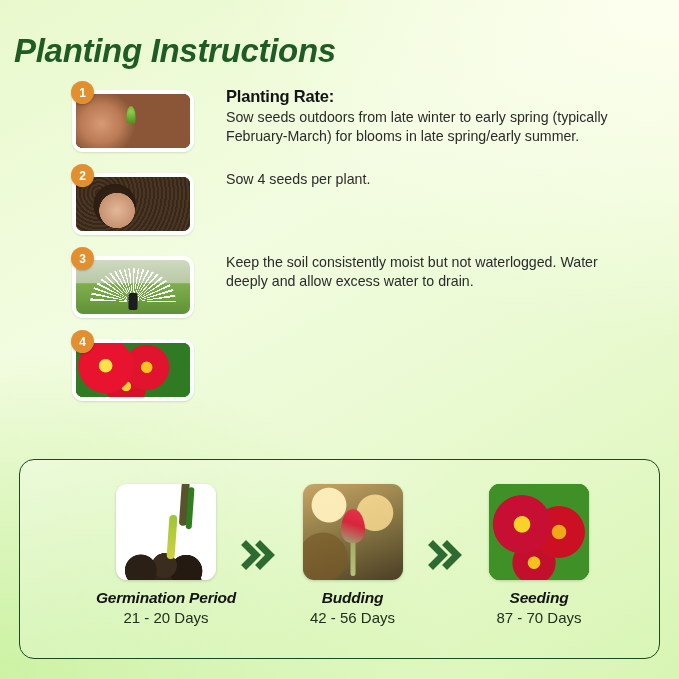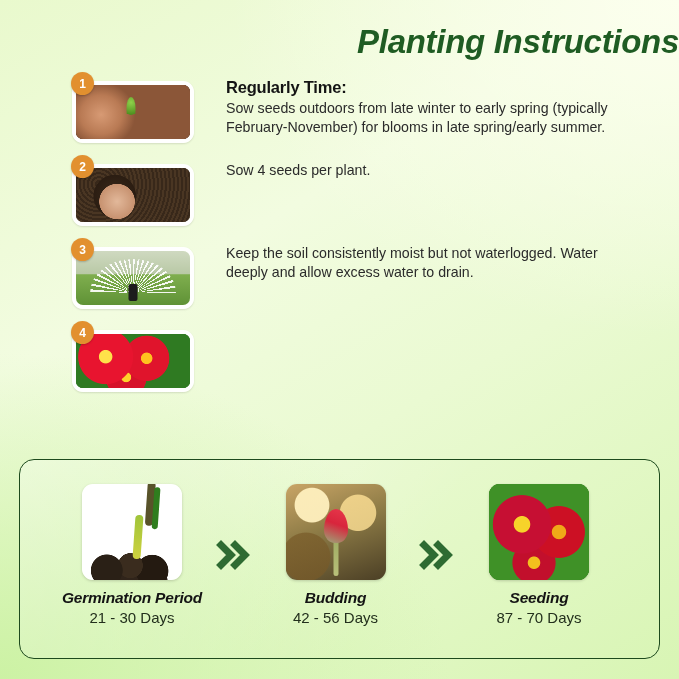--- a/index.html
+++ b/index.html
@@ -11,27 +11,27 @@
     position: relative;
     overflow: hidden;
     background:
       radial-gradient(ellipse 120% 90% at 100% 0%, #fcffee 0%, rgba(252,255,238,0) 55%),
       radial-gradient(ellipse 110% 80% at 0% 100%, #ccf2a4 0%, rgba(204,242,164,0) 60%),
       linear-gradient(150deg, #e9f9cd 0%, #f2fce0 35%, #eafad2 60%, #d8f5b4 100%);
   }
 
   
   .title {
-    text-align: right;
+    text-align: left;
     font-size: 33px;
     font-weight: bold;
     font-style: italic;
     color: #1f5c23;
     letter-spacing: -0.3px;
-    padding-top: 24px;
+    padding-top: 33px;
     line-height: 1.1;
     margin-left: 14px;
   }
 
   
   .steps { margin-top: 16px; padding-left: 72px; padding-right: 28px; }
   .step { display: flex; align-items: flex-start; margin-bottom: 13px; min-height: 70px; }
 
   .thumb-wrap { position: relative; flex: 0 0 auto; width: 128px; padding-top: 5px; }
   .thumb {
@@ -118,21 +118,21 @@
   
   .panel {
     position: absolute;
     left: 19px; top: 459px; right: 19px; bottom: 20px;
     border: 1.6px solid #1d4a1d;
     border-radius: 15px;
     background: linear-gradient(125deg, rgba(255,255,255,.30) 0%, rgba(255,255,255,0) 60%);
     display: flex;
     align-items: center;
     justify-content: space-between;
-    padding: 0 46px 8px 38px;
+    padding: 0 46px 8px 72px;
   }
   .stage { width: 148px; text-align: center; }
   .stage-img {
     width: 100px; height: 96px;
     margin: 0 auto 9px auto;
     border-radius: 11px;
     overflow: hidden;
     position: relative;
     box-shadow: 0 1px 3px rgba(0,0,0,.18);
   }
@@ -198,22 +198,22 @@
 <div class="steps">
 
   <div class="step">
     <div class="thumb-wrap">
       <div class="badge">1</div>
       <div class="thumb">
         <div class="ph ph-hands"></div>
       </div>
     </div>
     <div class="step-text">
-      <div class="step-title">Regularly Time:</div>
-      <div class="step-body">Sow seeds outdoors from late winter to early spring (typically February-November) for blooms in late spring/early summer.</div>
+      <div class="step-title">Planting Rate:</div>
+      <div class="step-body">Sow seeds outdoors from late winter to early spring (typically February-March) for blooms in late spring/early summer.</div>
     </div>
   </div>
 
   <div class="step">
     <div class="thumb-wrap">
       <div class="badge">2</div>
       <div class="thumb">
         <div class="ph ph-soil"></div>
       </div>
     </div>
@@ -245,21 +245,21 @@
 
 </div>
 
 <div class="panel">
 
   <div class="stage">
     <div class="stage-img">
       <div class="ph ph-sprout"></div>
     </div>
     <div class="stage-label">Germination Period</div>
-    <div class="stage-days">21 - 30 Days</div>
+    <div class="stage-days">21 - 20 Days</div>
   </div>
 
   <svg class="chev" viewBox="0 0 42 42">
     <path d="M8 11 L18 21 L8 31" fill="none" stroke="#2e6b32" stroke-width="7" stroke-linecap="square" stroke-linejoin="miter"></path>
     <path d="M22 11 L32 21 L22 31" fill="none" stroke="#2e6b32" stroke-width="7" stroke-linecap="square" stroke-linejoin="miter"></path>
   </svg>
 
   <div class="stage">
     <div class="stage-img">
       <div class="ph ph-bud"></div>

